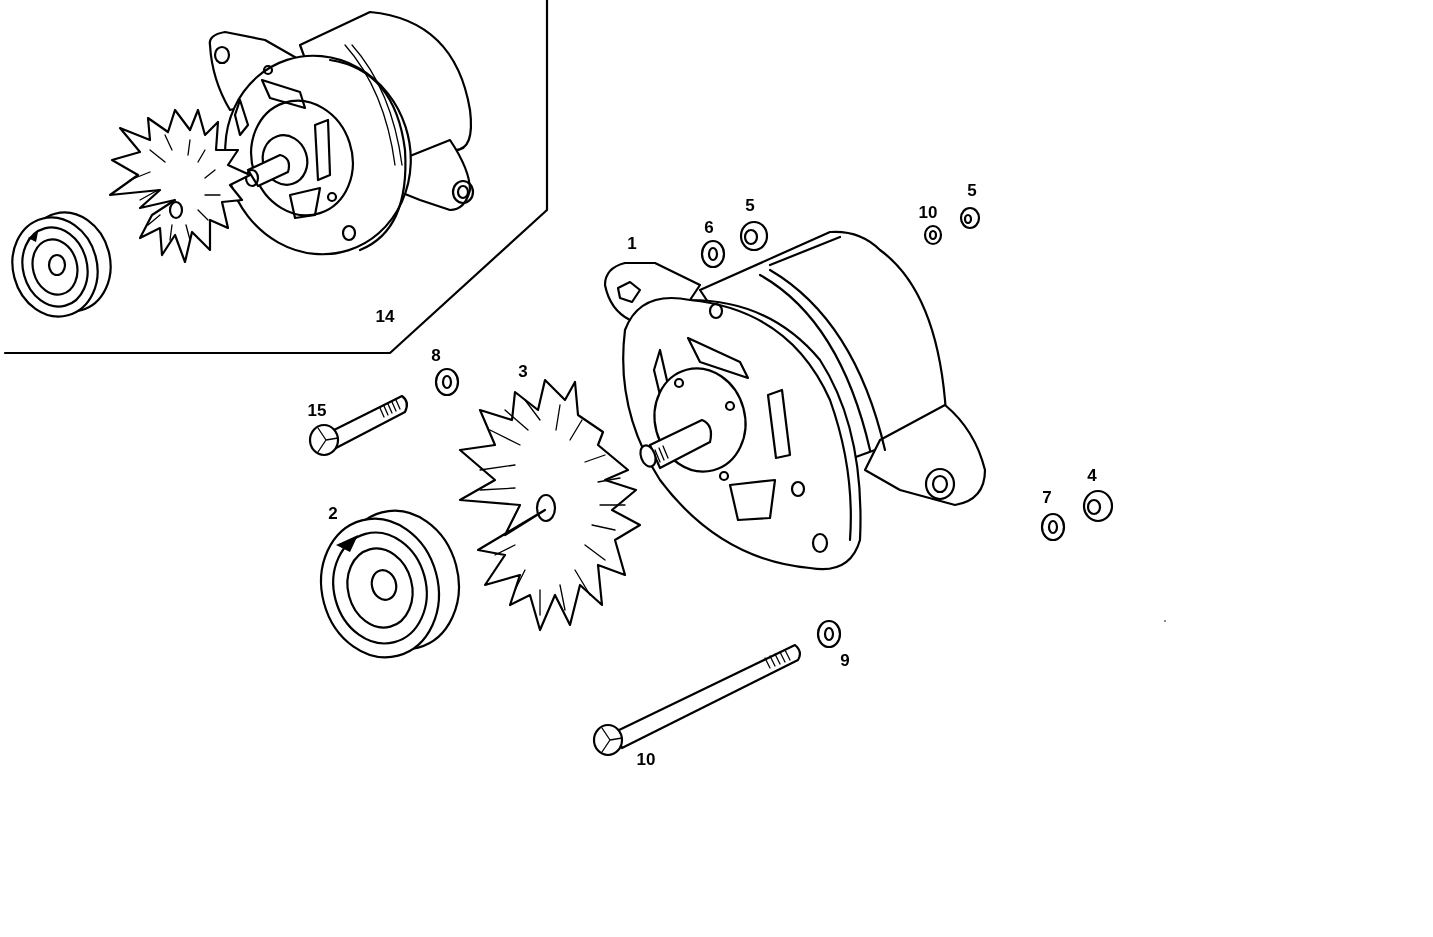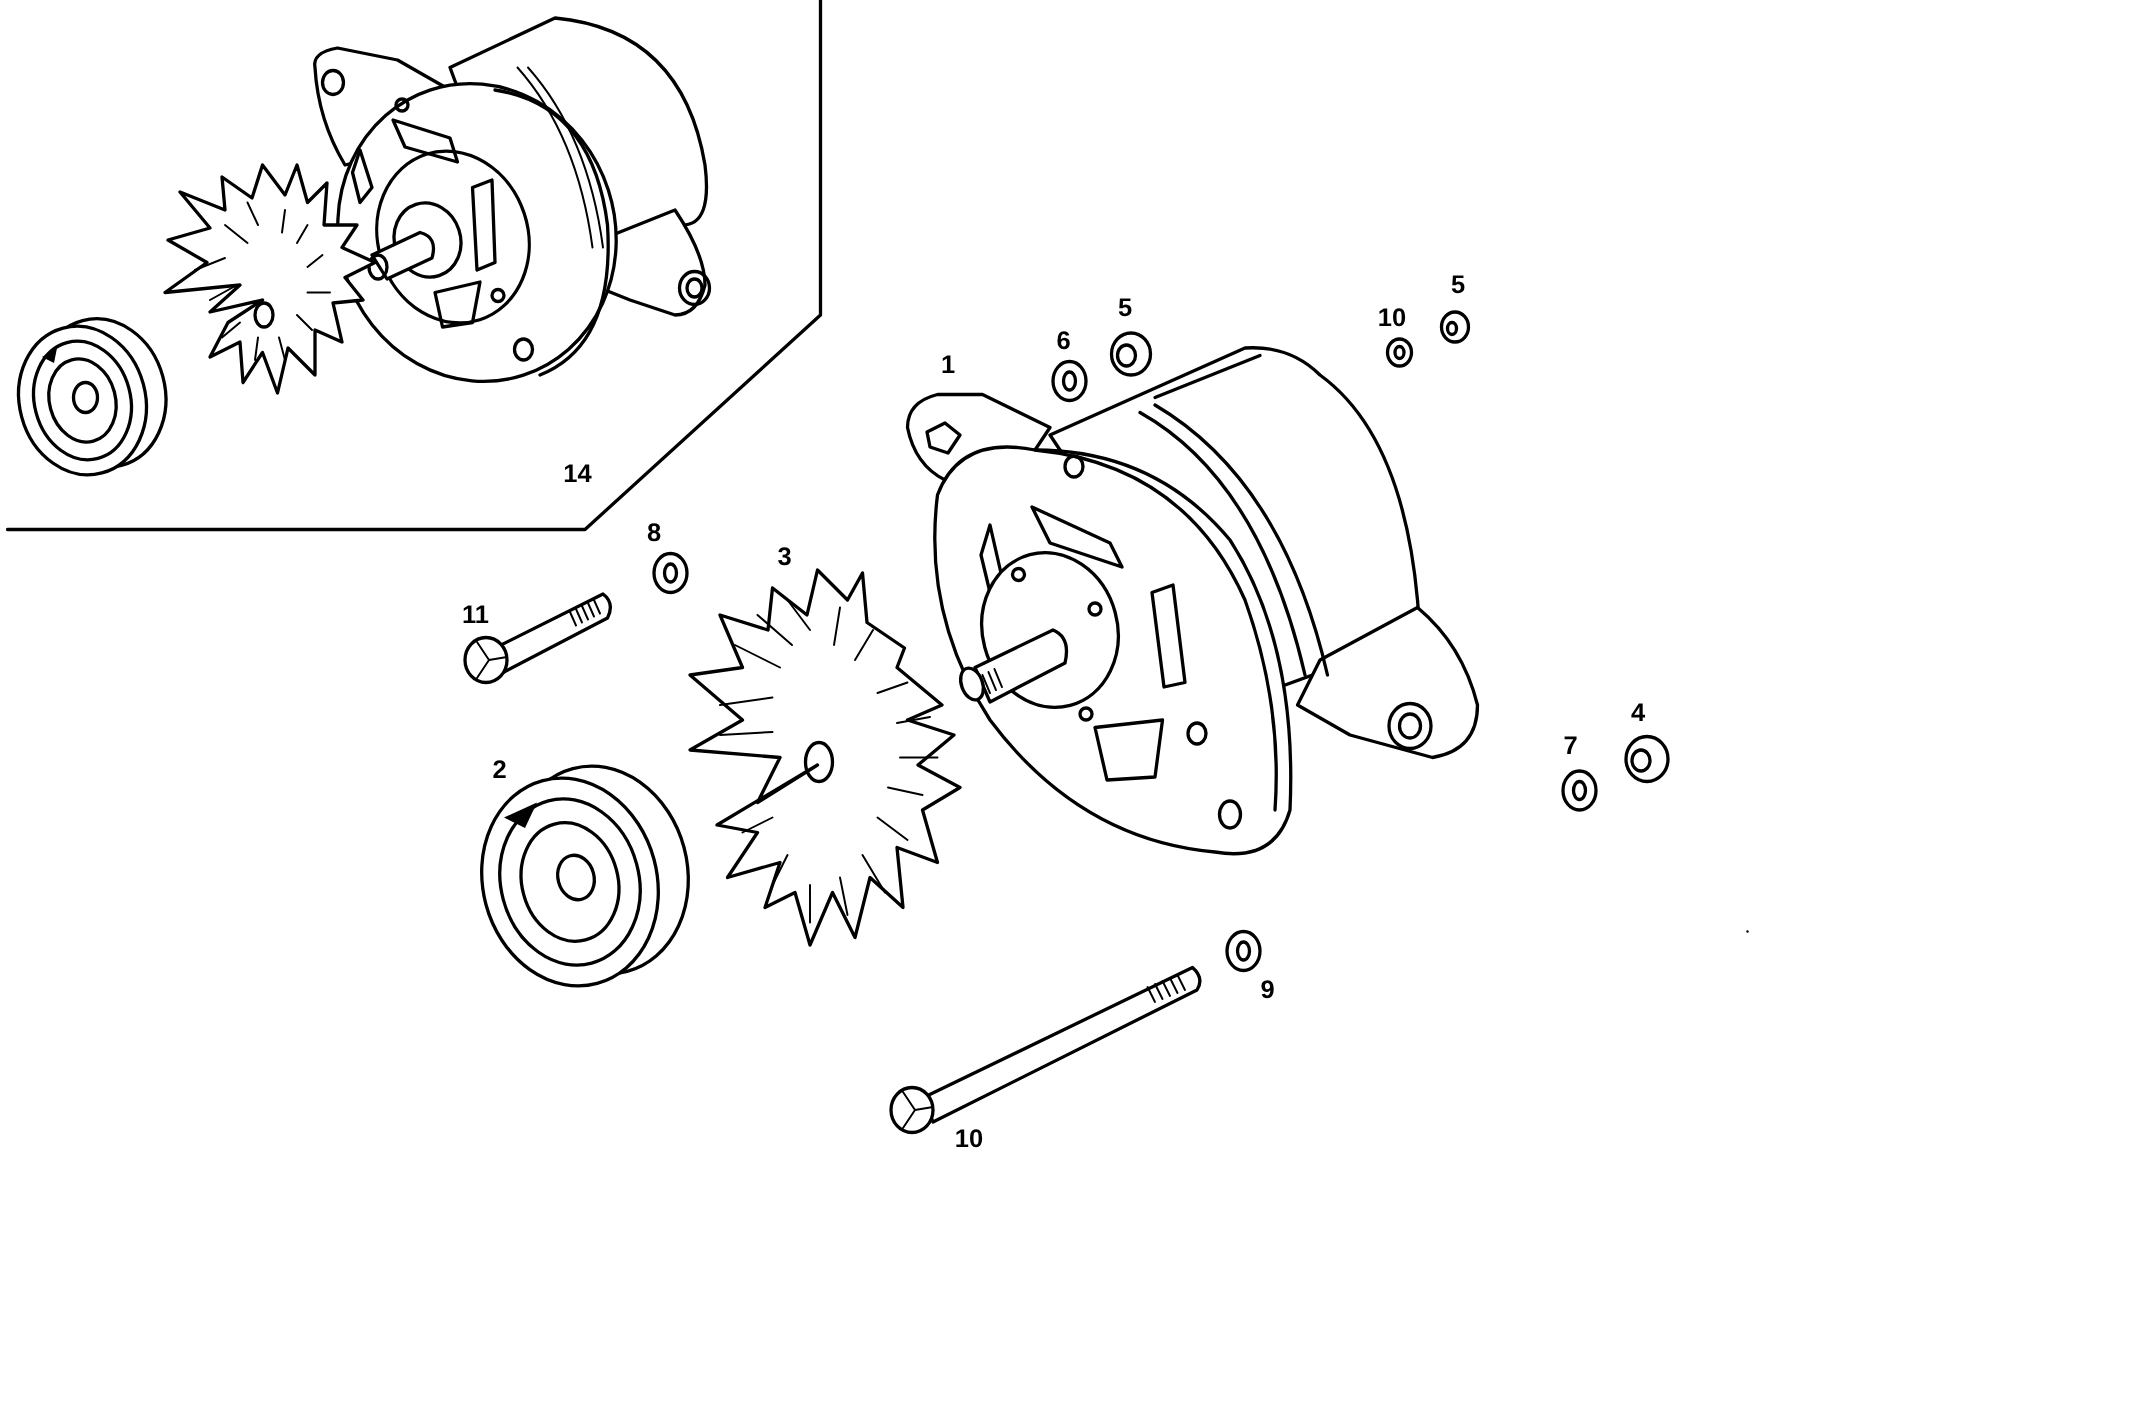--- a/index.html
+++ b/index.html
@@ -177,17 +177,17 @@
   <div class="callout" style="left:632px;top:243px;">1</div>
   <div class="callout" style="left:333px;top:513px;">2</div>
   <div class="callout" style="left:523px;top:371px;">3</div>
   <div class="callout" style="left:1092px;top:475px;">4</div>
   <div class="callout" style="left:750px;top:205px;">5</div>
   <div class="callout" style="left:709px;top:227px;">6</div>
   <div class="callout" style="left:1047px;top:497px;">7</div>
   <div class="callout" style="left:436px;top:355px;">8</div>
   <div class="callout" style="left:845px;top:660px;">9</div>
   <div class="callout" style="left:646px;top:759px;text-align:right;">10</div>
-  <div class="callout" style="left:317px;top:410px;">11</div>
+  <div class="callout" style="left:317px;top:410px;">15</div>
   <div class="callout" style="left:972px;top:190px;">5</div>
   <div class="callout" style="left:928px;top:212px;">10</div>
   <div class="callout" style="left:385px;top:316px;text-align:center;">14</div>
 </div>
 
 </body></html>

